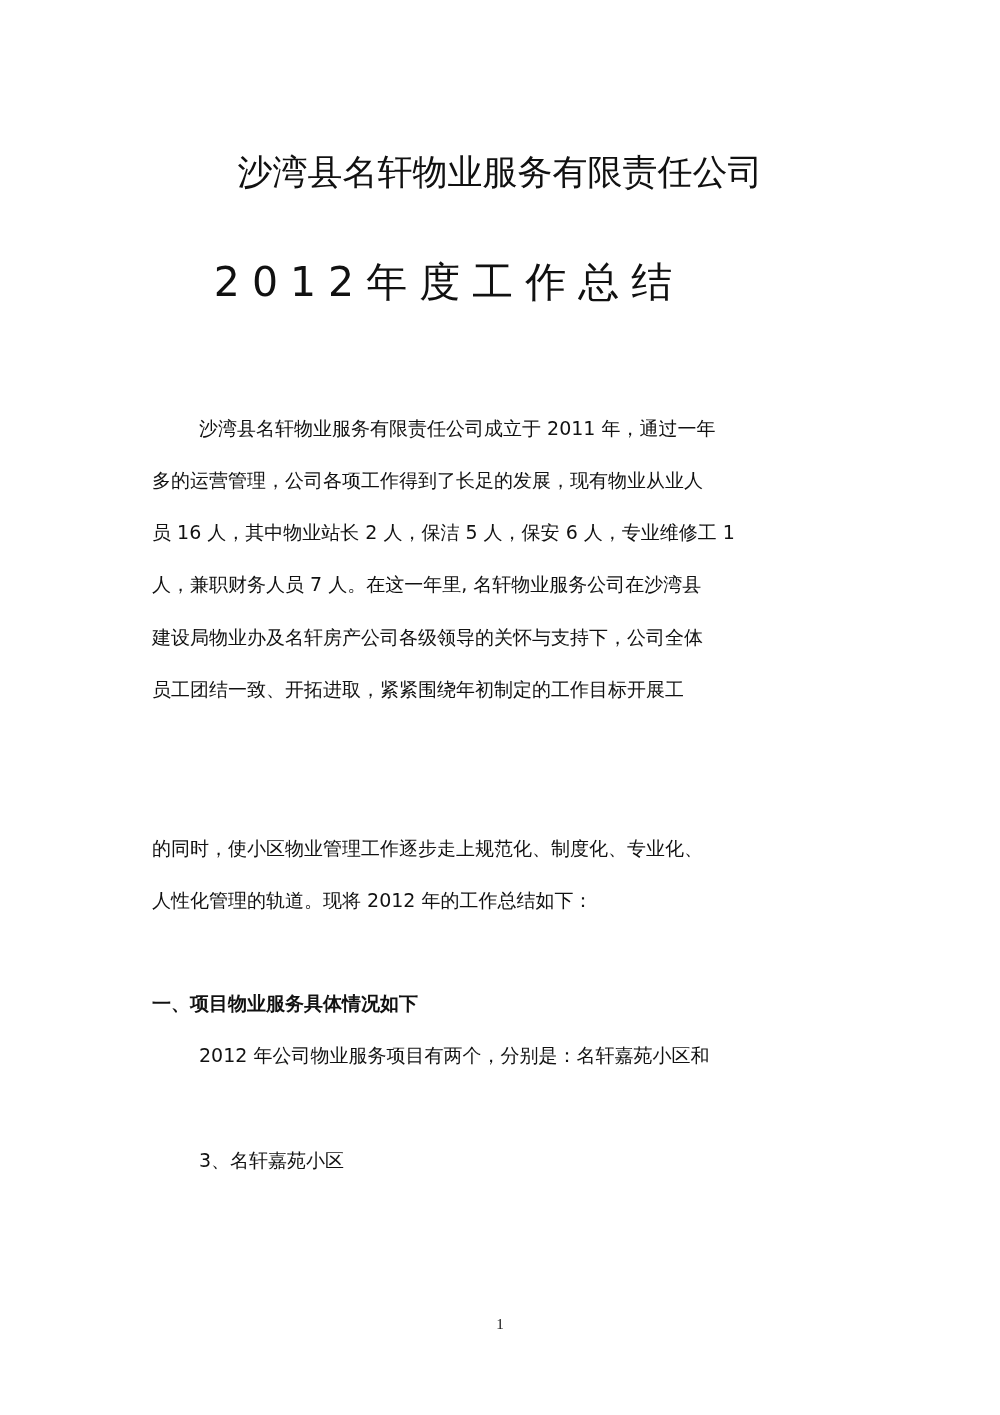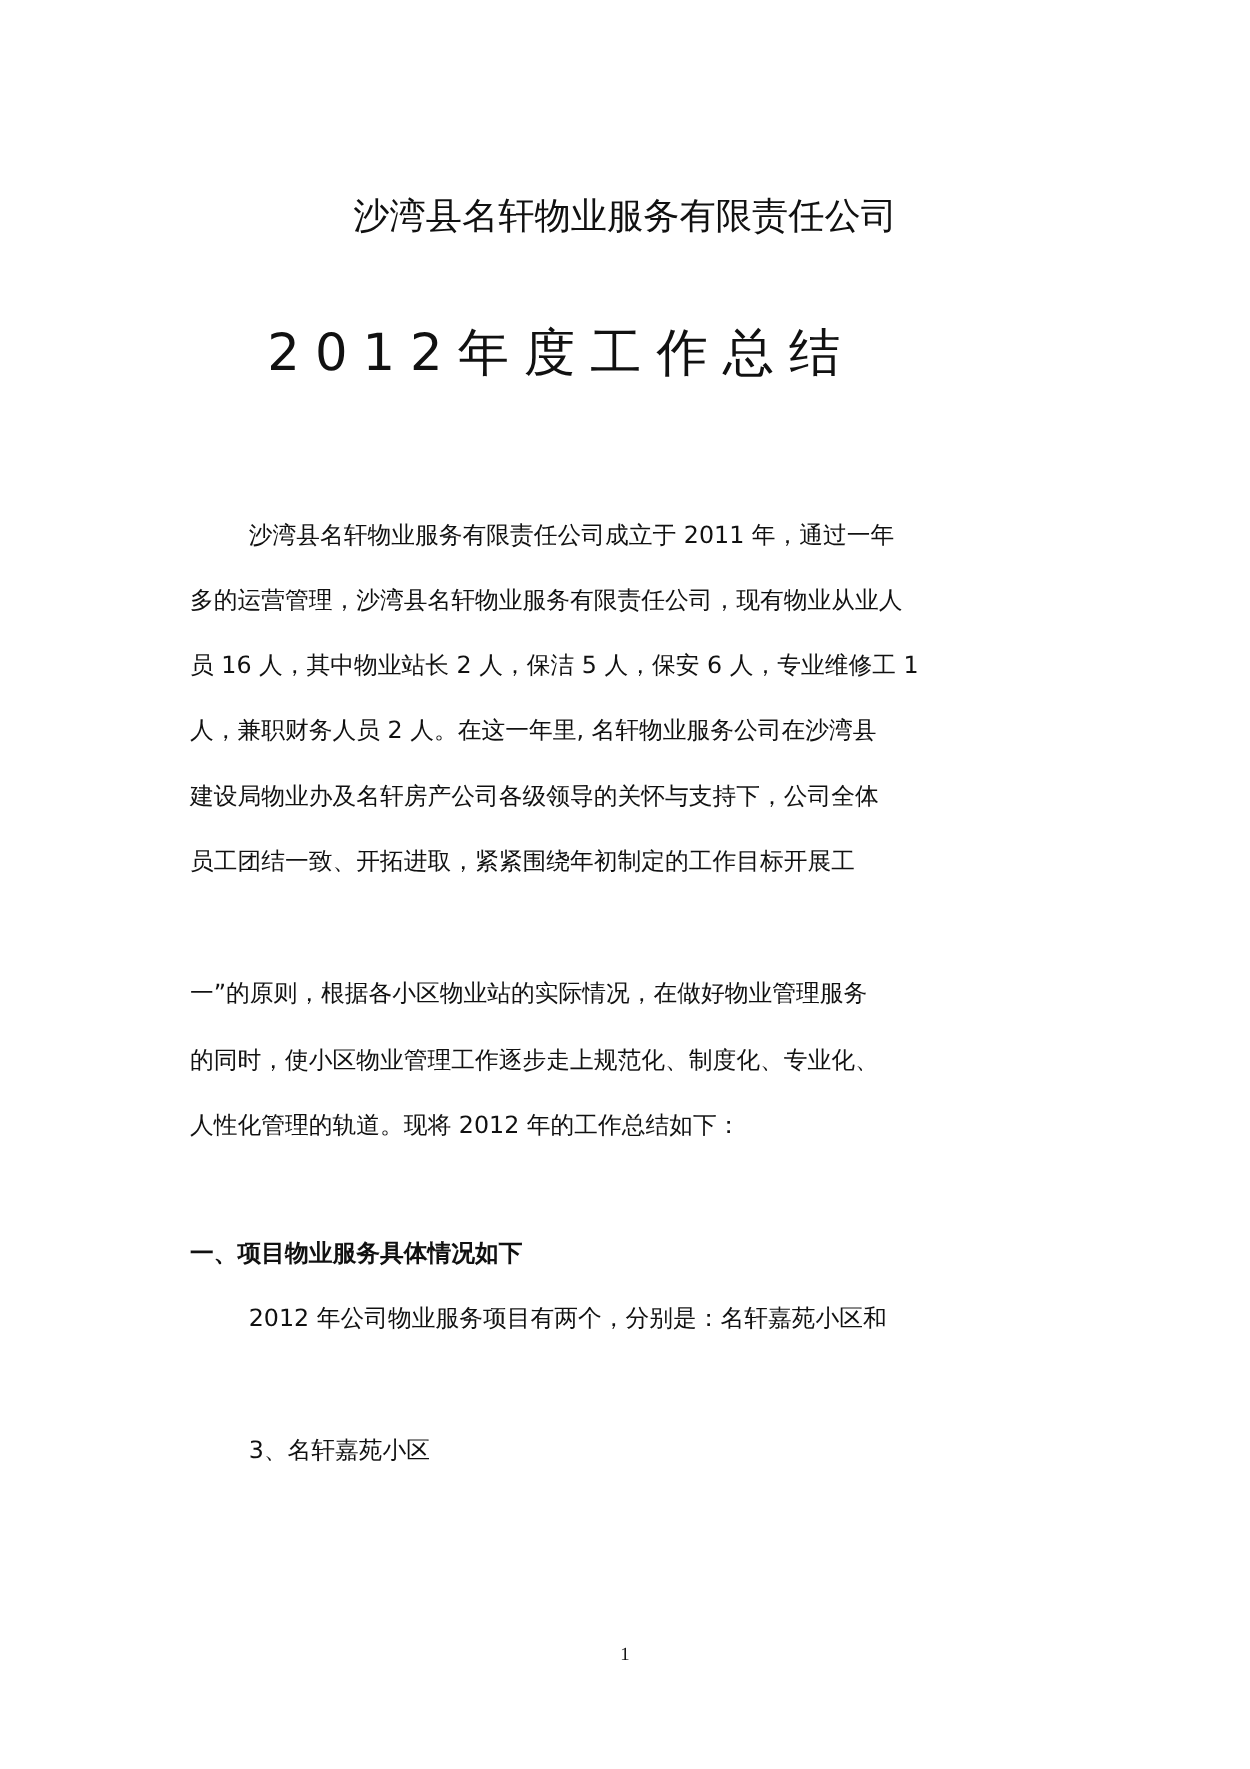--- a/index.html
+++ b/index.html
@@ -1,42 +1,41 @@
 <!DOCTYPE html>
 <html><head>
   <meta charset="utf-8">
   <style>
     html, body { margin: 0; padding: 0; background: #ffffff; }
     body { width: 1000px; height: 1415px; position: relative; overflow: hidden;
            font-family: "DejaVu Sans", "Liberation Sans", sans-serif; color: #111; }
     .page { position: absolute; left: 0; top: 0; width: 1000px; height: 1415px; background: #fff; }
     .title1 { position: absolute; left: 0; width: 1000px; top: 146px; text-align: center;
-              font-size: 29px; line-height: 52px; letter-spacing: 0px; }
+              font-size: 35px; line-height: 52px; letter-spacing: 0px; }
     .title2 { position: absolute; left: 0; width: 892px; top: 256px; text-align: center;
               font-size: 41px; line-height: 52px; letter-spacing: 12px; padding-left: 6px; box-sizing: border-box; }
     .line { position: absolute; left: 152px; font-size: 19px; line-height: 30px; white-space: nowrap; }
     .indent { left: 199px; }
     .heading { font-weight: bold; }
     .pagenum { position: absolute; left: 0; width: 1000px; top: 1316px; text-align: center;
                font-family: "Liberation Serif", "DejaVu Serif", serif; font-size: 15px; }
   </style>
 </head>
 <body>
 
 <div class="page">
   <div class="title1">沙湾县名轩物业服务有限责任公司</div>
   <div class="title2">2012年度工作总结</div>
 
   <div class="line indent" style="top:413px">沙湾县名轩物业服务有限责任公司成立于 2011 年，通过一年</div>
-  <div class="line" style="top:465px">多的运营管理，沙湾县名轩物业服务有限责任公司，现有物业从业人</div>
+  <div class="line" style="top:465px">多的运营管理，公司各项工作得到了长足的发展，现有物业从业人</div>
   <div class="line" style="top:517px">员 16 人，其中物业站长 2 人，保洁 5 人，保安 6 人，专业维修工 1</div>
-  <div class="line" style="top:569px">人，兼职财务人员 2 人。在这一年里, 名轩物业服务公司在沙湾县</div>
+  <div class="line" style="top:569px">人，兼职财务人员 7 人。在这一年里, 名轩物业服务公司在沙湾县</div>
   <div class="line" style="top:674px">员工团结一致、开拓进取，紧紧围绕年初制定的工作目标开展工</div>
   <div class="line" style="top:622px">建设局物业办及名轩房产公司各级领导的关怀与支持下，公司全体</div>
-  <div class="line" style="top:780px">一”的原则，根据各小区物业站的实际情况，在做好物业管理服务</div>
   <div class="line" style="top:833px">的同时，使小区物业管理工作逐步走上规范化、制度化、专业化、</div>
   <div class="line" style="top:885px">人性化管理的轨道。现将 2012 年的工作总结如下：</div>
 
   <div class="line heading" style="top:988px">一、项目物业服务具体情况如下</div>
   <div class="line indent" style="top:1040px">2012 年公司物业服务项目有两个，分别是：名轩嘉苑小区和</div>
   <div class="line indent" style="top:1145px">3、名轩嘉苑小区</div>
 
   <div class="pagenum">1</div>
 </div>
 

